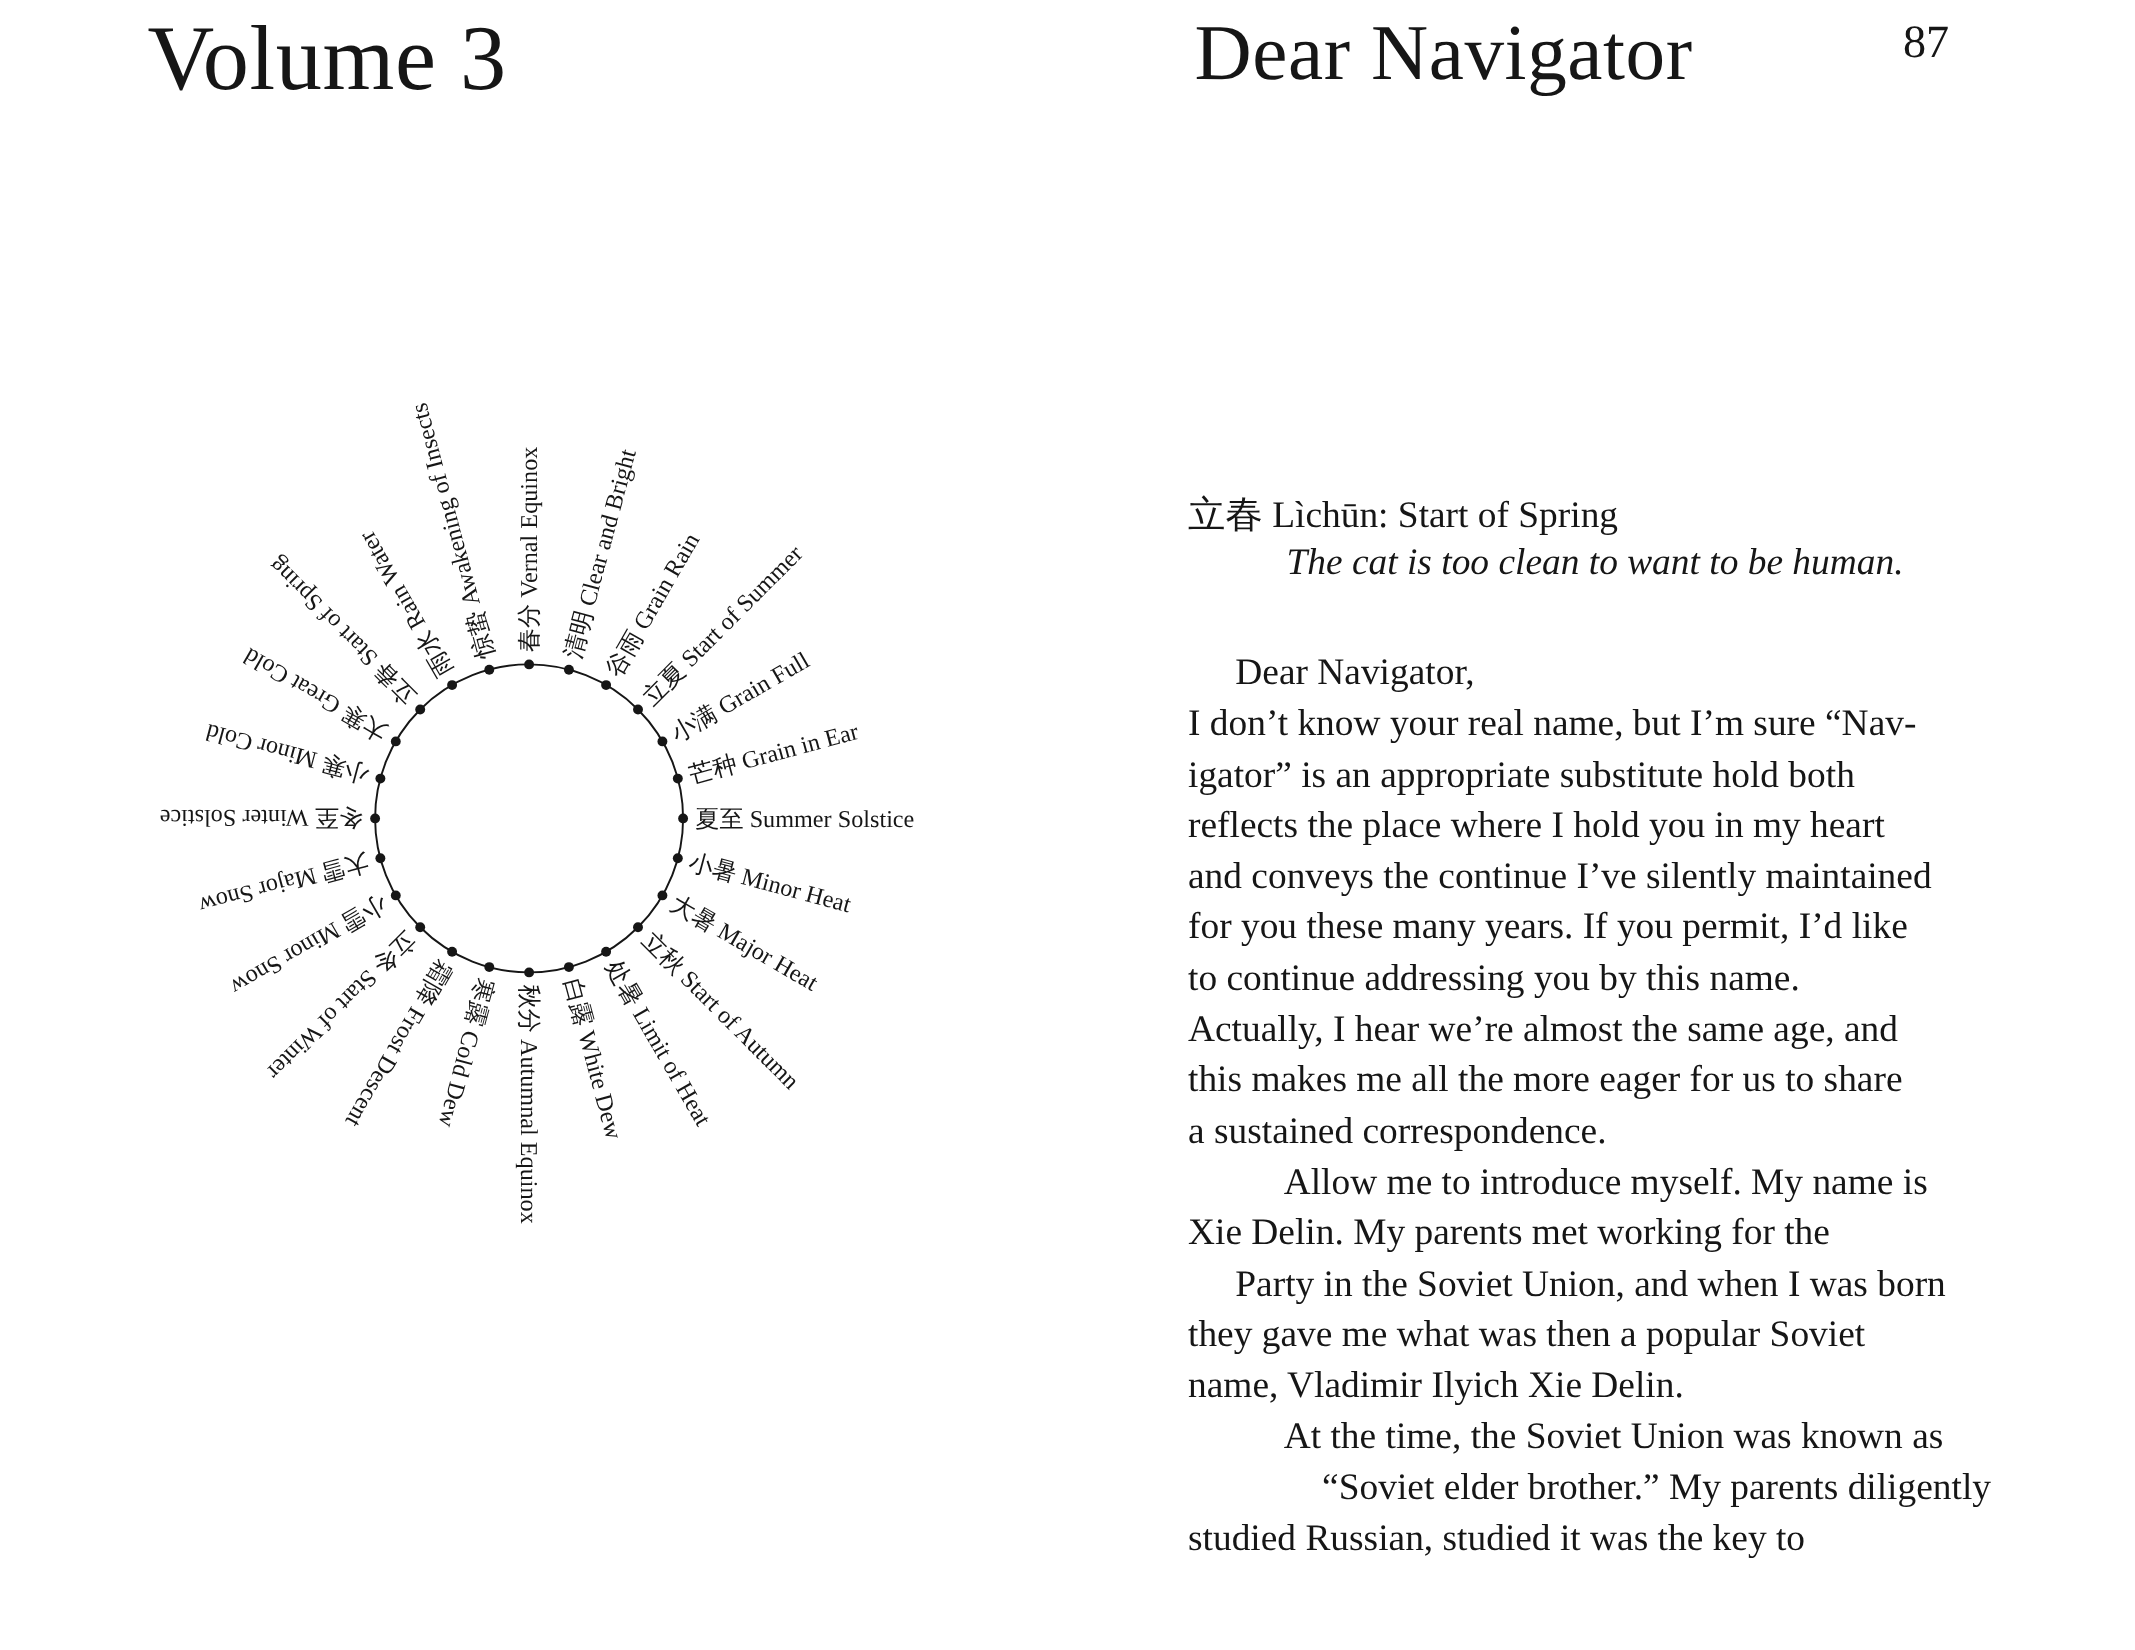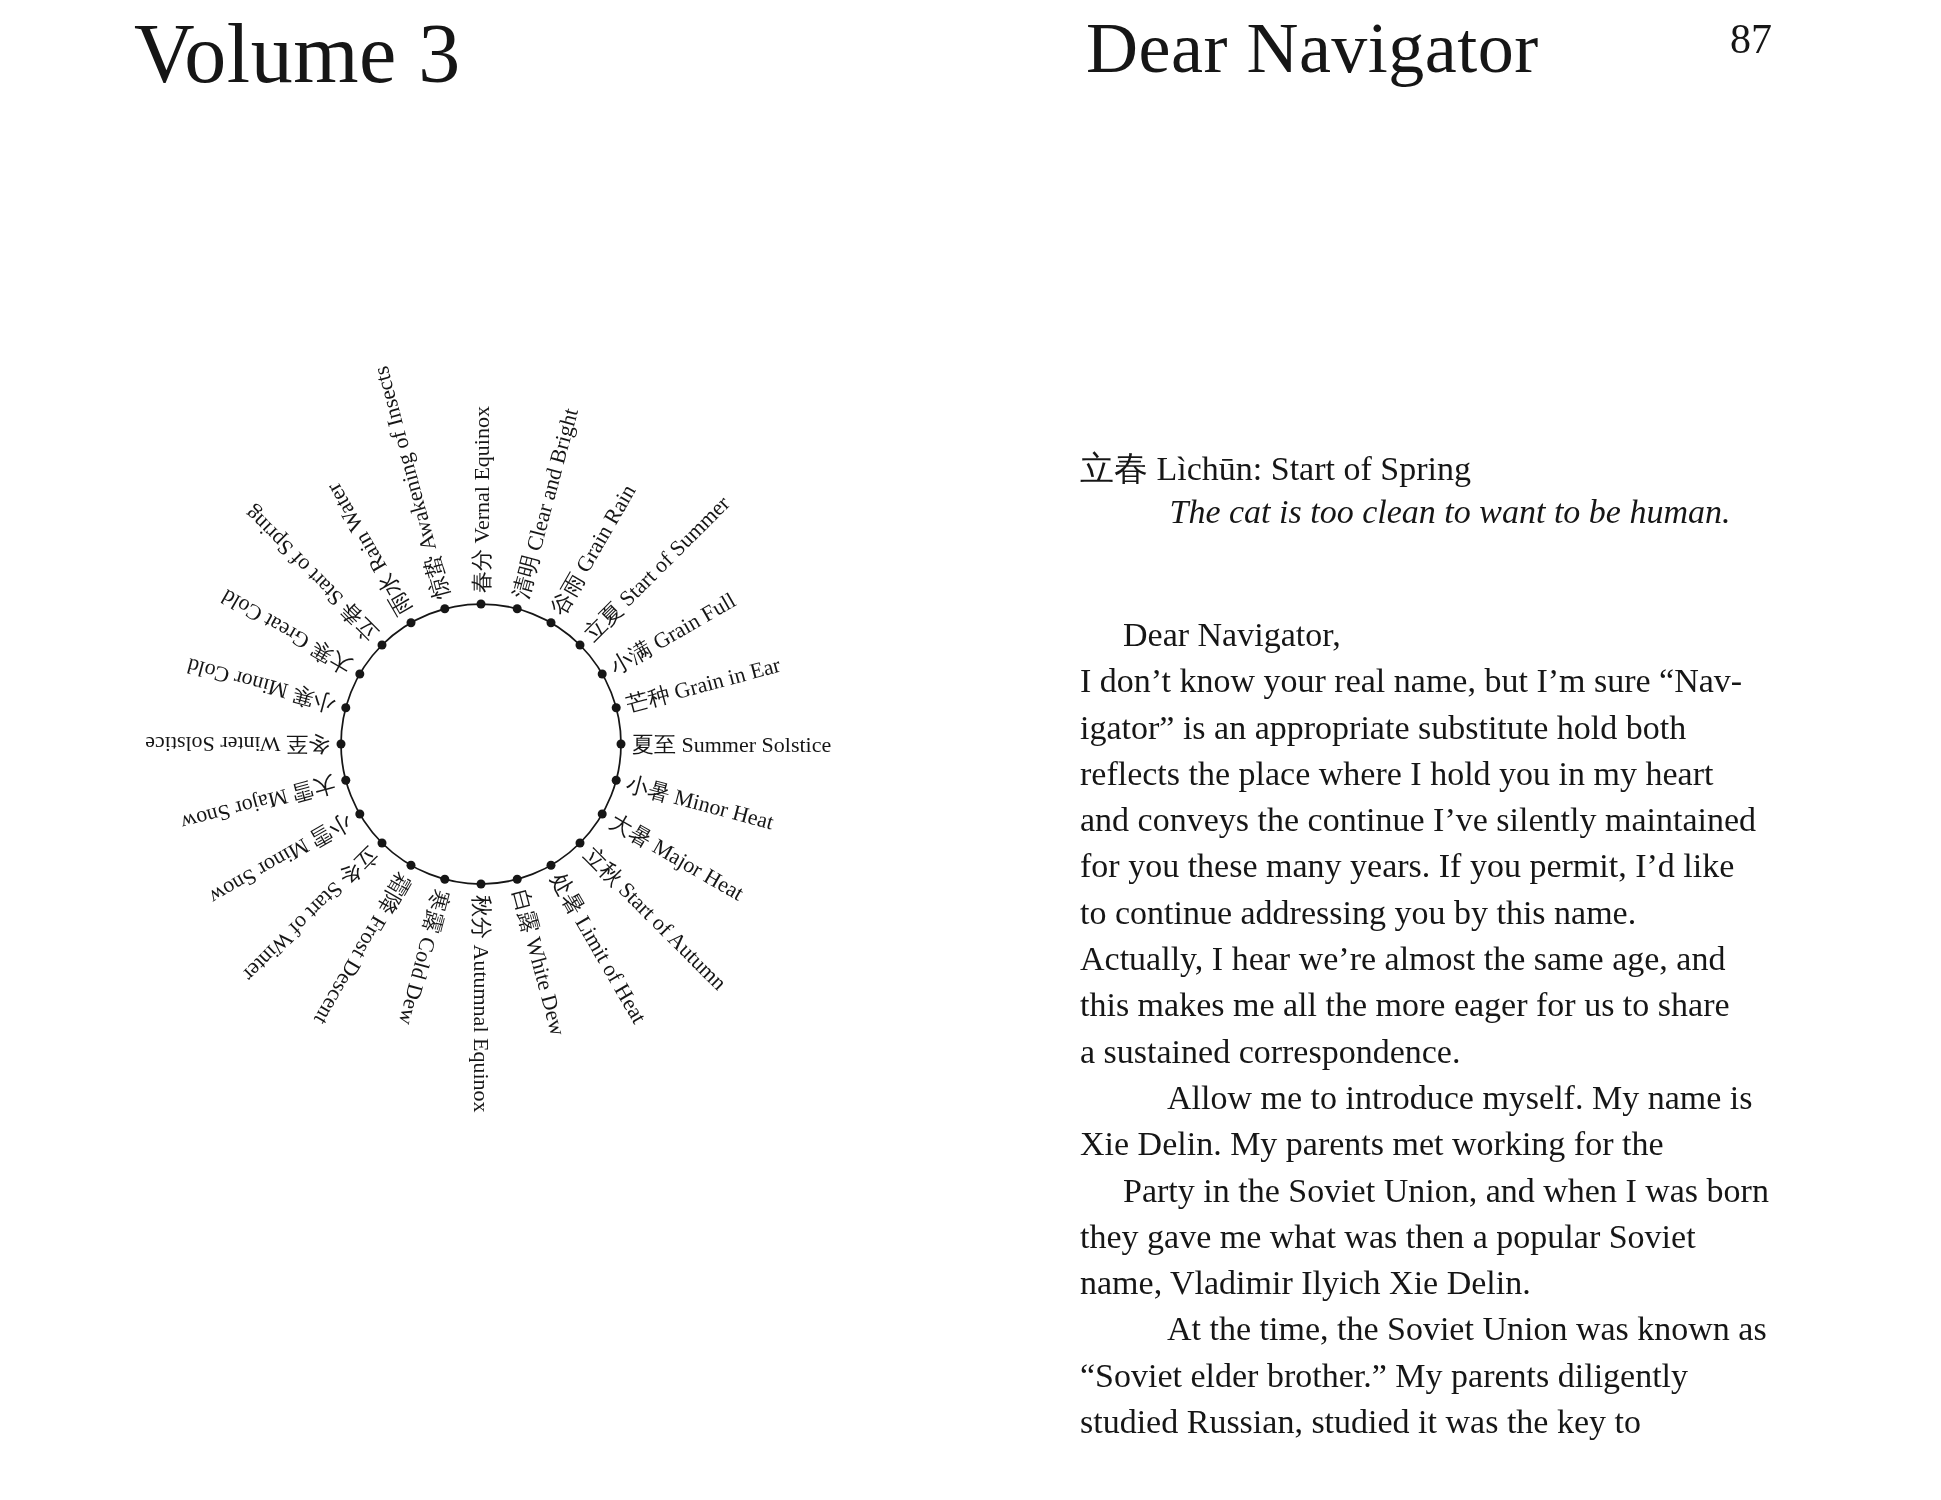--- a/index.html
+++ b/index.html
@@ -129,33 +129,33 @@
   <div class="nav-title">Dear Navigator</div>
 
   <div class="pagenum">87</div>
 
   <div class="section-head">
     <div class="head-line">立春 Lìchūn: Start of Spring</div>
     <div class="head-epigraph">The cat is too clean to want to be human.</div>
   </div>
 
   <div id="body-lines" class="body-text">
-      <div class="body-line" style="padding-left: 43px; margin-top: 23px;">Dear Navigator,</div>
+      <div class="body-line" style="padding-left: 43px;">Dear Navigator,</div>
       <div class="body-line" style="padding-left: 0px;">I don’t know your real name, but I’m sure “Nav-</div>
       <div class="body-line" style="padding-left: 0px;">igator” is an appropriate substitute hold both</div>
       <div class="body-line" style="padding-left: 0px;">reflects the place where I hold you in my heart</div>
       <div class="body-line" style="padding-left: 0px;">and conveys the continue I’ve silently maintained</div>
       <div class="body-line" style="padding-left: 0px;">for you these many years. If you permit, I’d like</div>
       <div class="body-line" style="padding-left: 0px;">to continue addressing you by this name.</div>
       <div class="body-line" style="padding-left: 0px;">Actually, I hear we’re almost the same age, and</div>
       <div class="body-line" style="padding-left: 0px;">this makes me all the more eager for us to share</div>
       <div class="body-line" style="padding-left: 0px;">a sustained correspondence.</div>
       <div class="body-line" style="padding-left: 87px;">Allow me to introduce myself. My name is</div>
       <div class="body-line" style="padding-left: 0px;">Xie Delin. My parents met working for the</div>
       <div class="body-line" style="padding-left: 0px; margin-left: 43px;">Party in the Soviet Union, and when I was born</div>
       <div class="body-line" style="padding-left: 0px;">they gave me what was then a popular Soviet</div>
       <div class="body-line" style="padding-left: 0px;">name, Vladimir Ilyich Xie Delin.</div>
       <div class="body-line" style="padding-left: 87px;">At the time, the Soviet Union was known as</div>
-      <div class="body-line" style="padding-left: 0px;">“Soviet elder brother.” My parents diligently</div>
+      <div class="body-line" style="padding-left: 0px; text-align: right;">“Soviet elder brother.” My parents diligently</div>
       <div class="body-line" style="padding-left: 0px;">studied Russian, studied it was the key to</div>
     </div>
 
 </div>
 
 </body></html>

